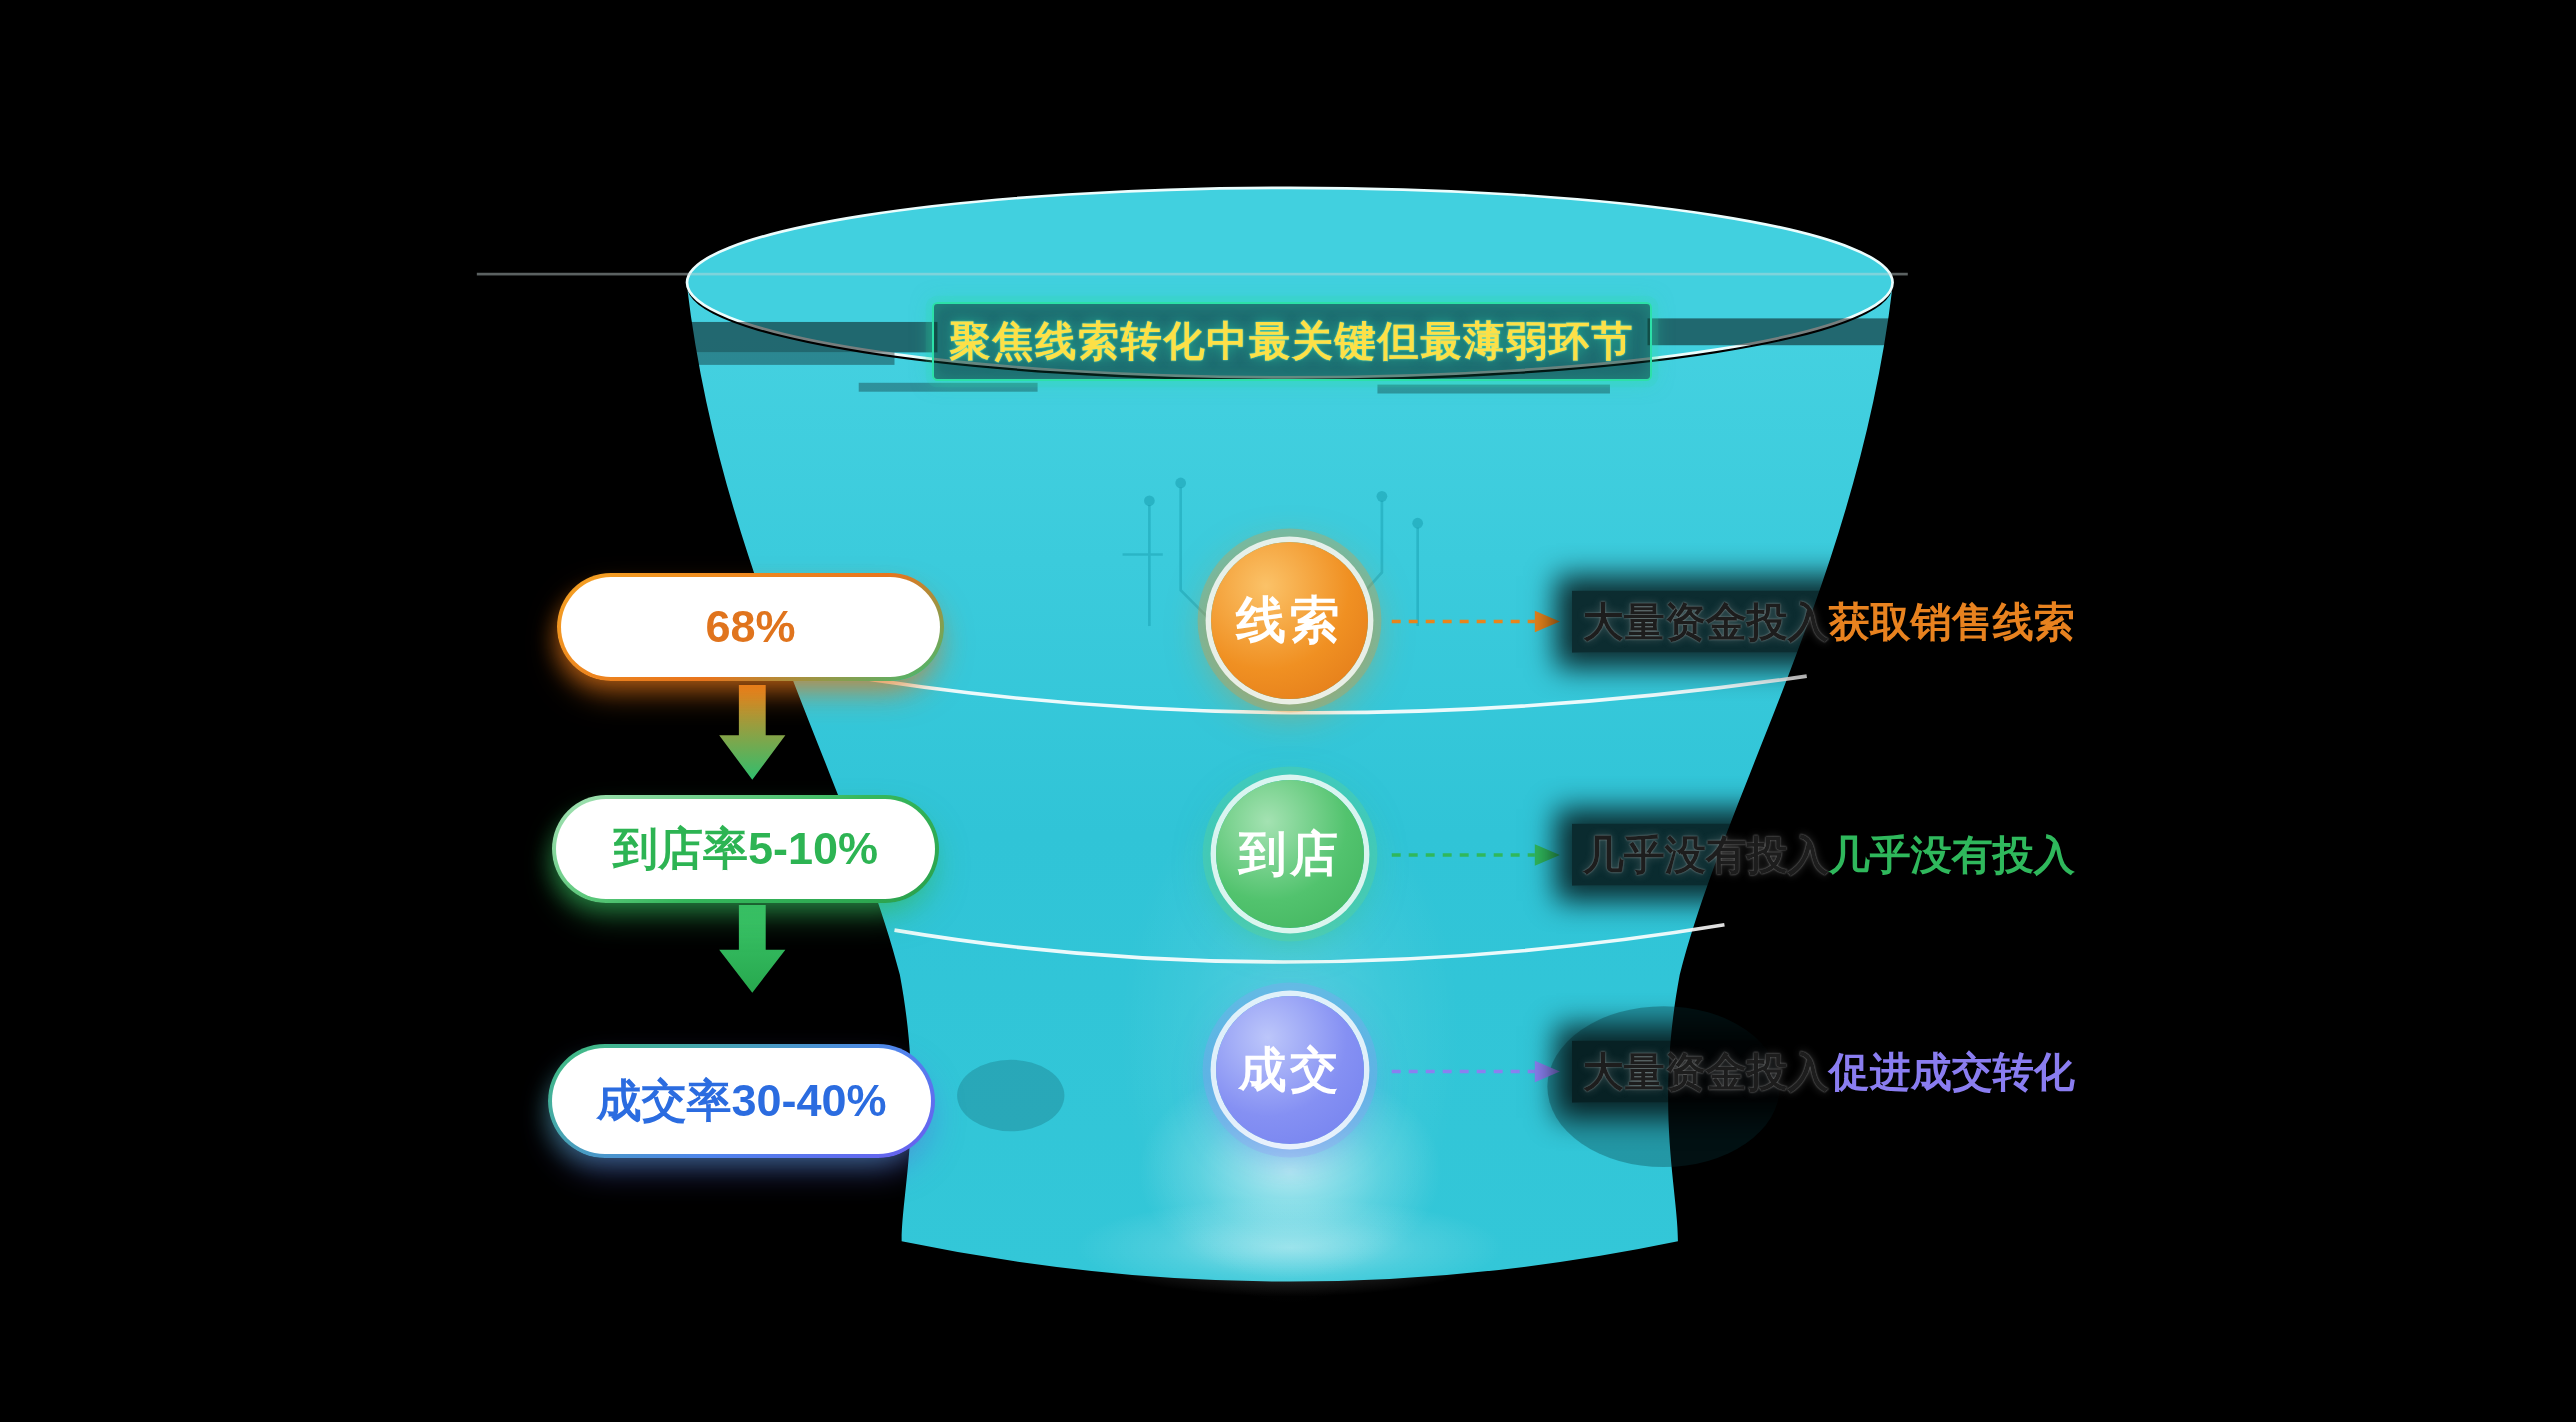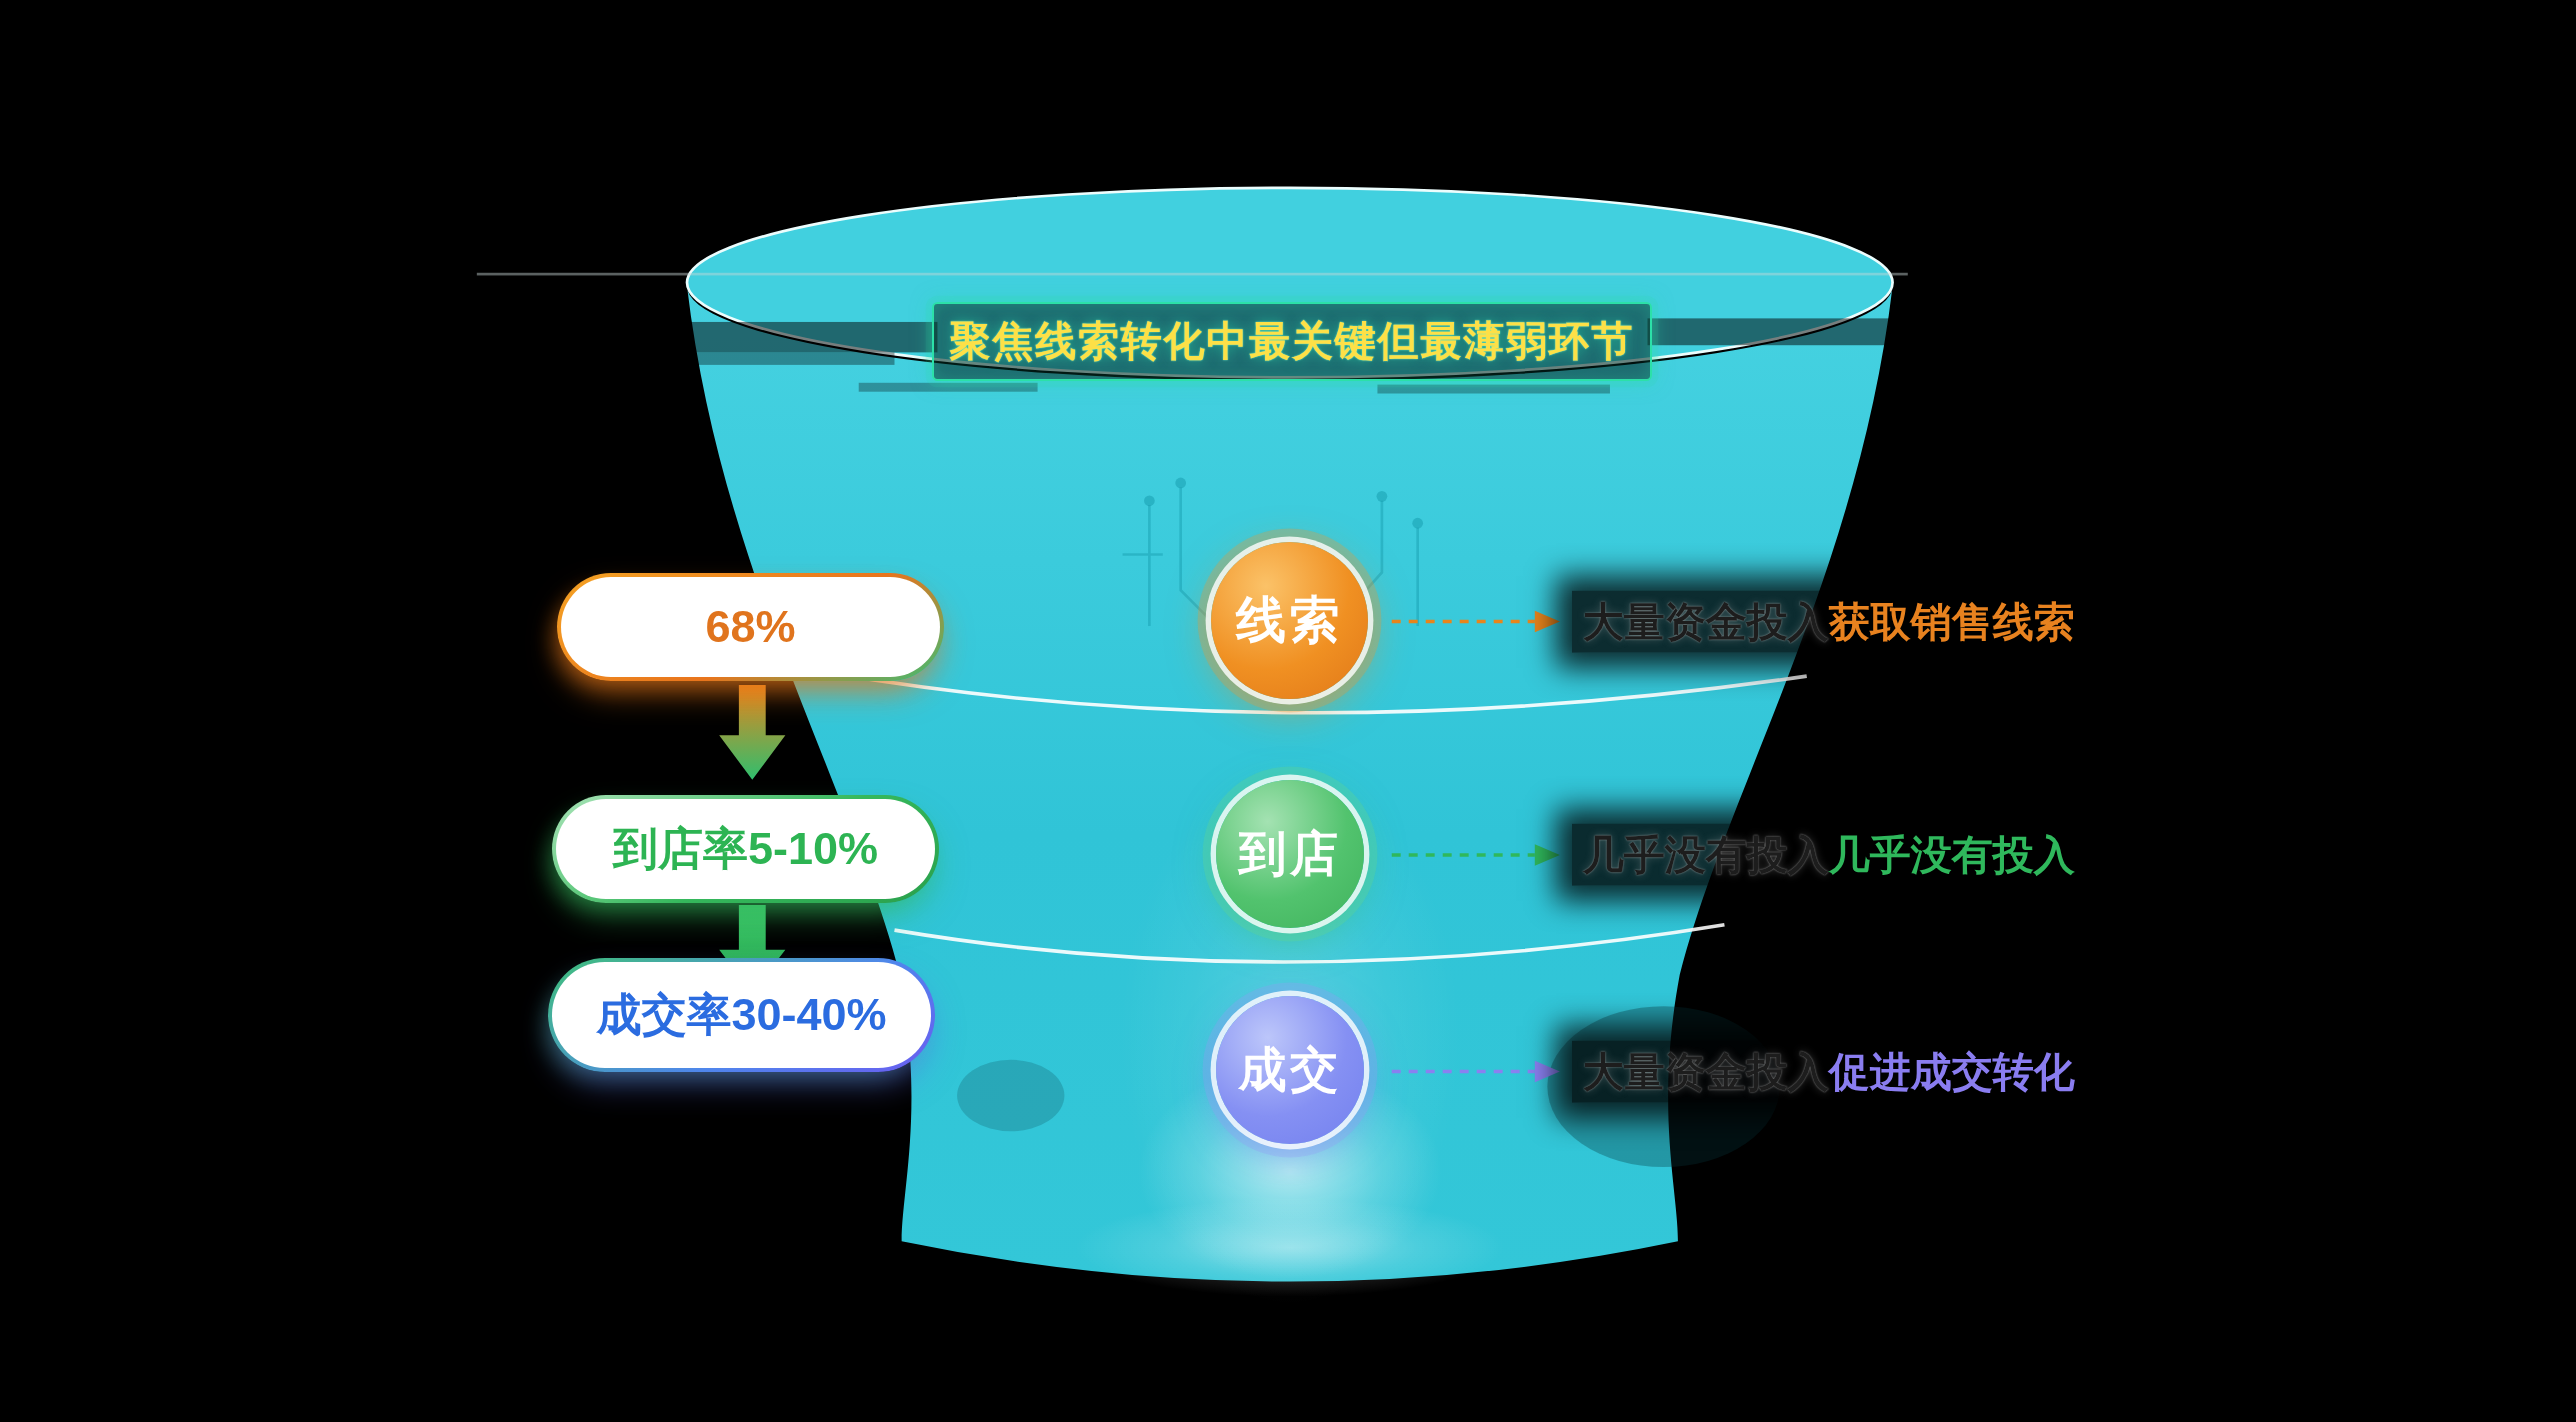--- a/index.html
+++ b/index.html
@@ -34,21 +34,21 @@
                linear-gradient(150deg,#f5a324,#e8741c 58%,#3dbd74) border-box;
     box-shadow:0 16px 32px -5.4px rgba(232,120,25,0.6), -9px 10.7px 23px -9px rgba(232,120,25,0.5);
   }
   .pill-2 {
     left:552px; top:795px;
     background:linear-gradient(#fff,#fff) padding-box,
                linear-gradient(150deg,#a9e4b8,#35b85c 55%,#2aa04c) border-box;
     box-shadow:0 16px 32px -5.4px rgba(53,184,92,0.55), -9px 10.7px 23px -9px rgba(53,184,92,0.45);
   }
   .pill-3 {
-    left:548px; top:958px; height:106px;
+    left:548px; top:1044px; height:106px;
     background:linear-gradient(#fff,#fff) padding-box,
                linear-gradient(150deg,#3fbf7a,#4f86ec 60%,#6a5df0) border-box;
     box-shadow:0 16px 32px -5.4px rgba(95,110,240,0.5), -9px 10.7px 23px -9px rgba(63,191,122,0.45);
   }
   .t-orange { color:#e0741d; }
   .t-green  { color:#2db453; }
   .t-blue   { color:#2b6ce0; }
 
   
   .circle {

